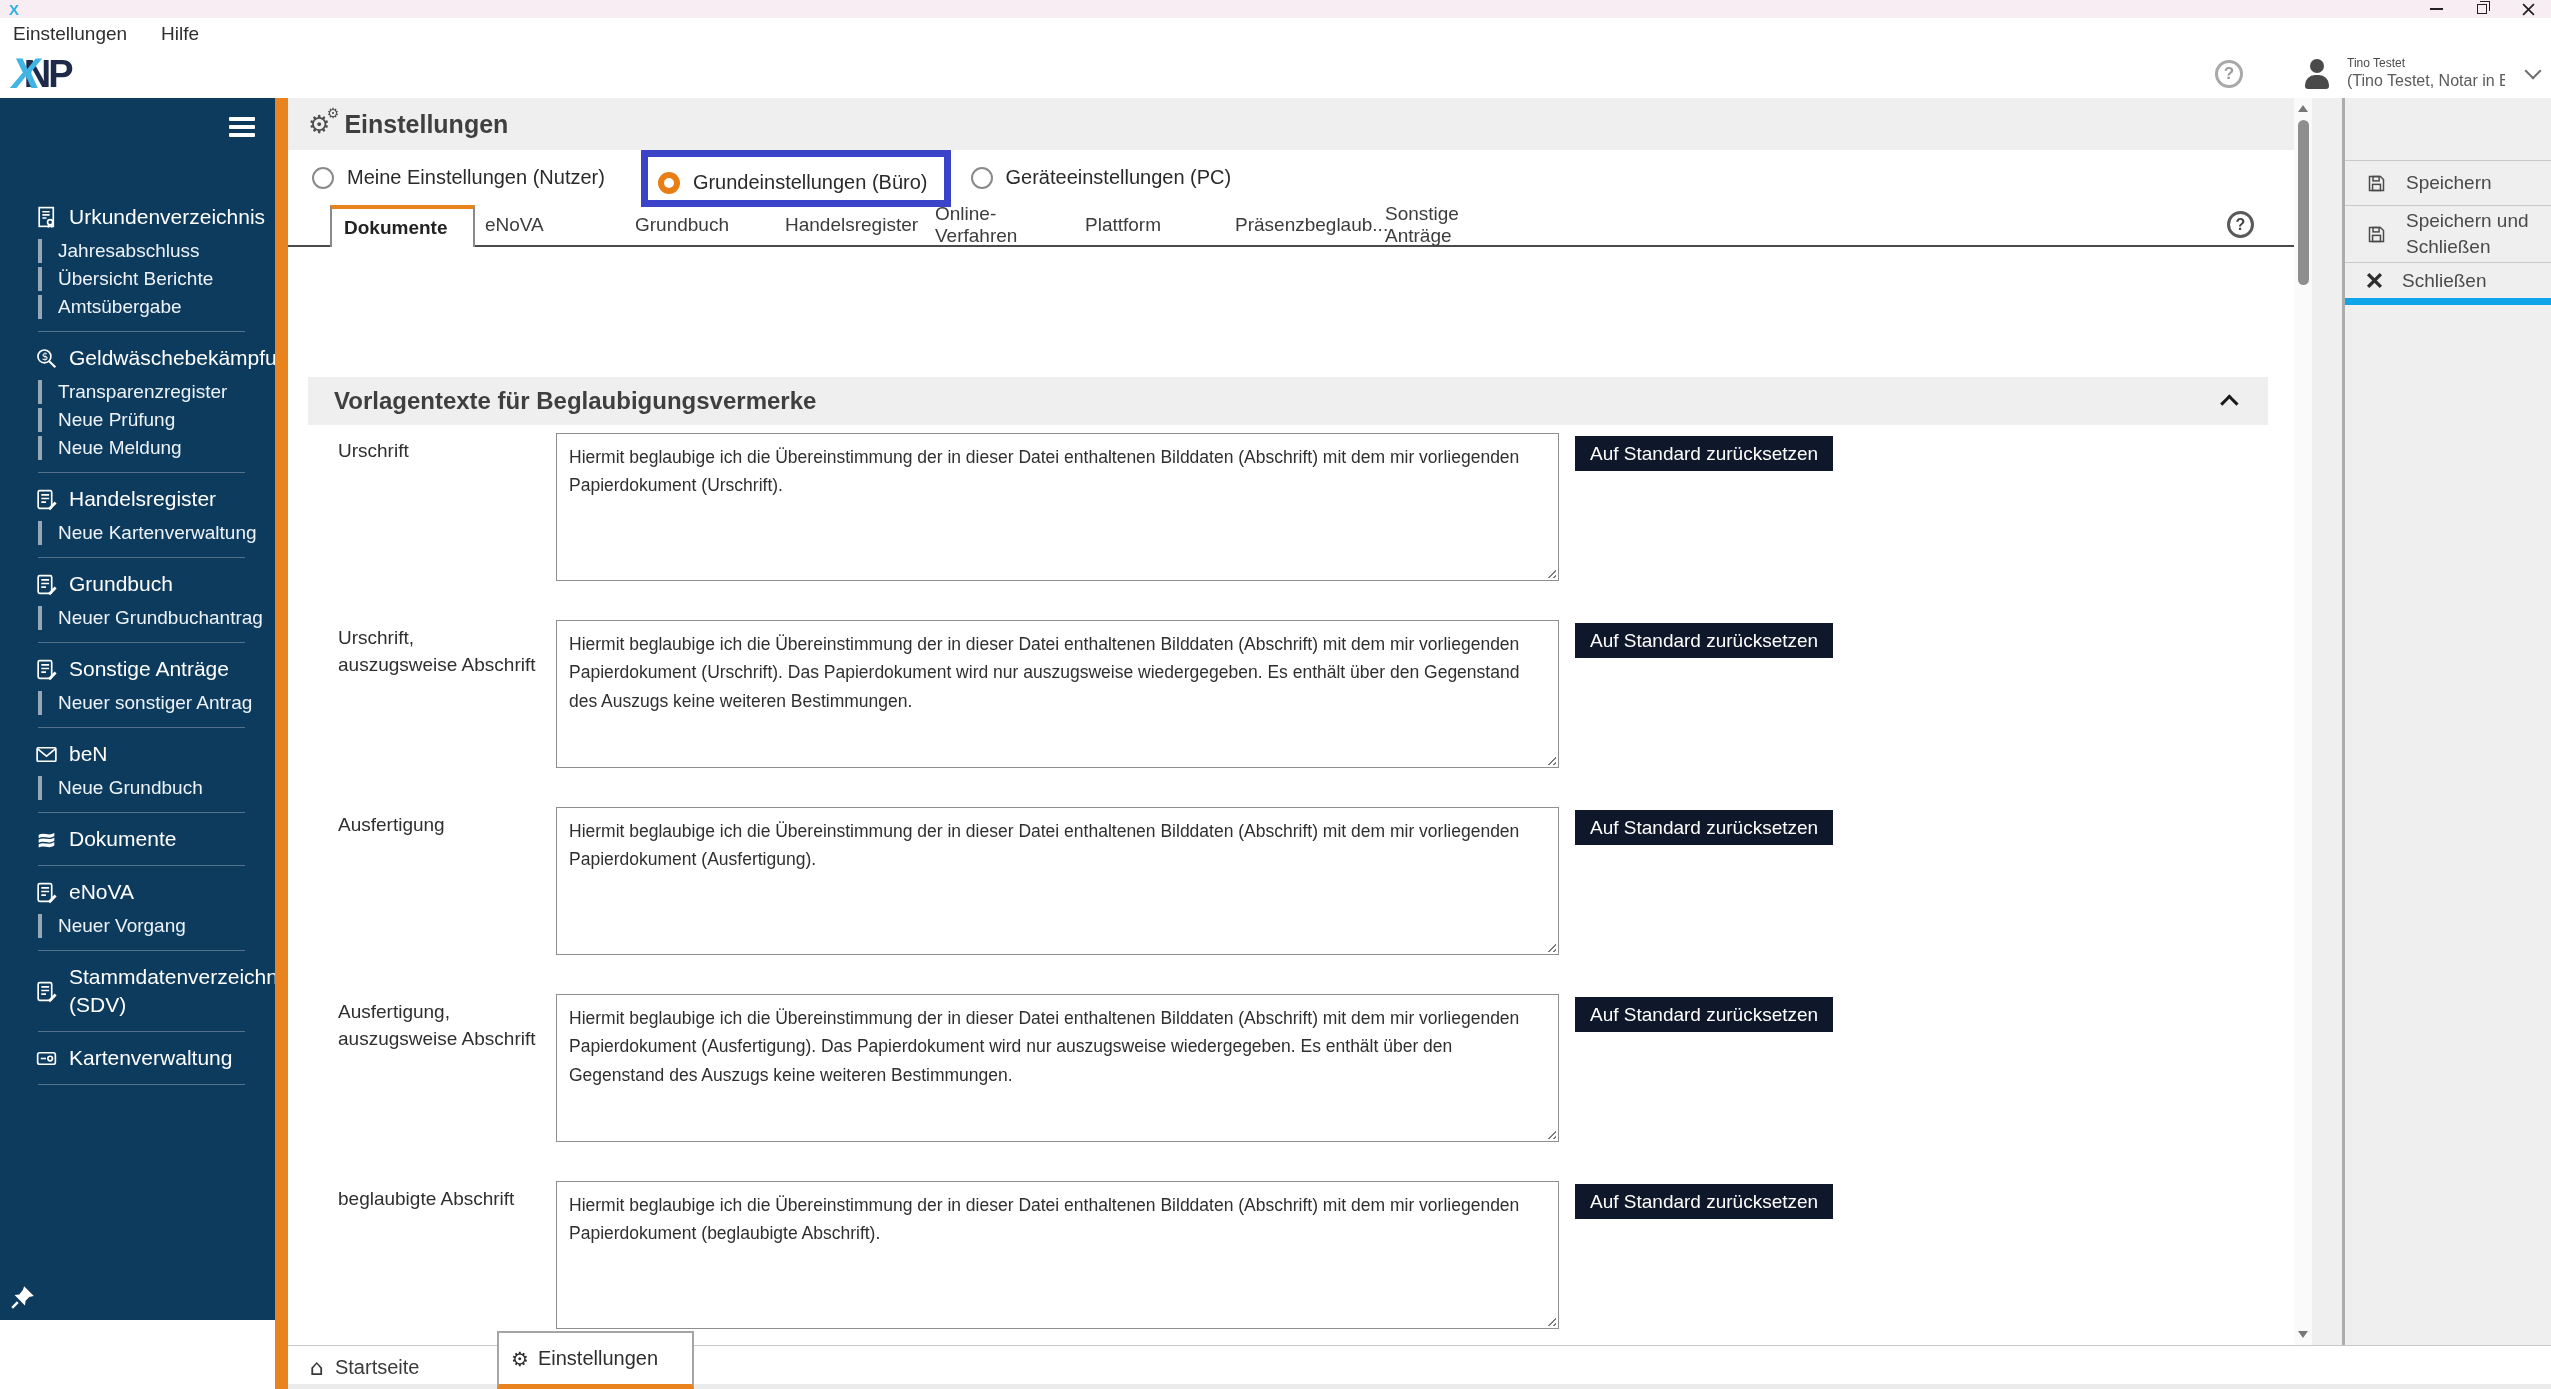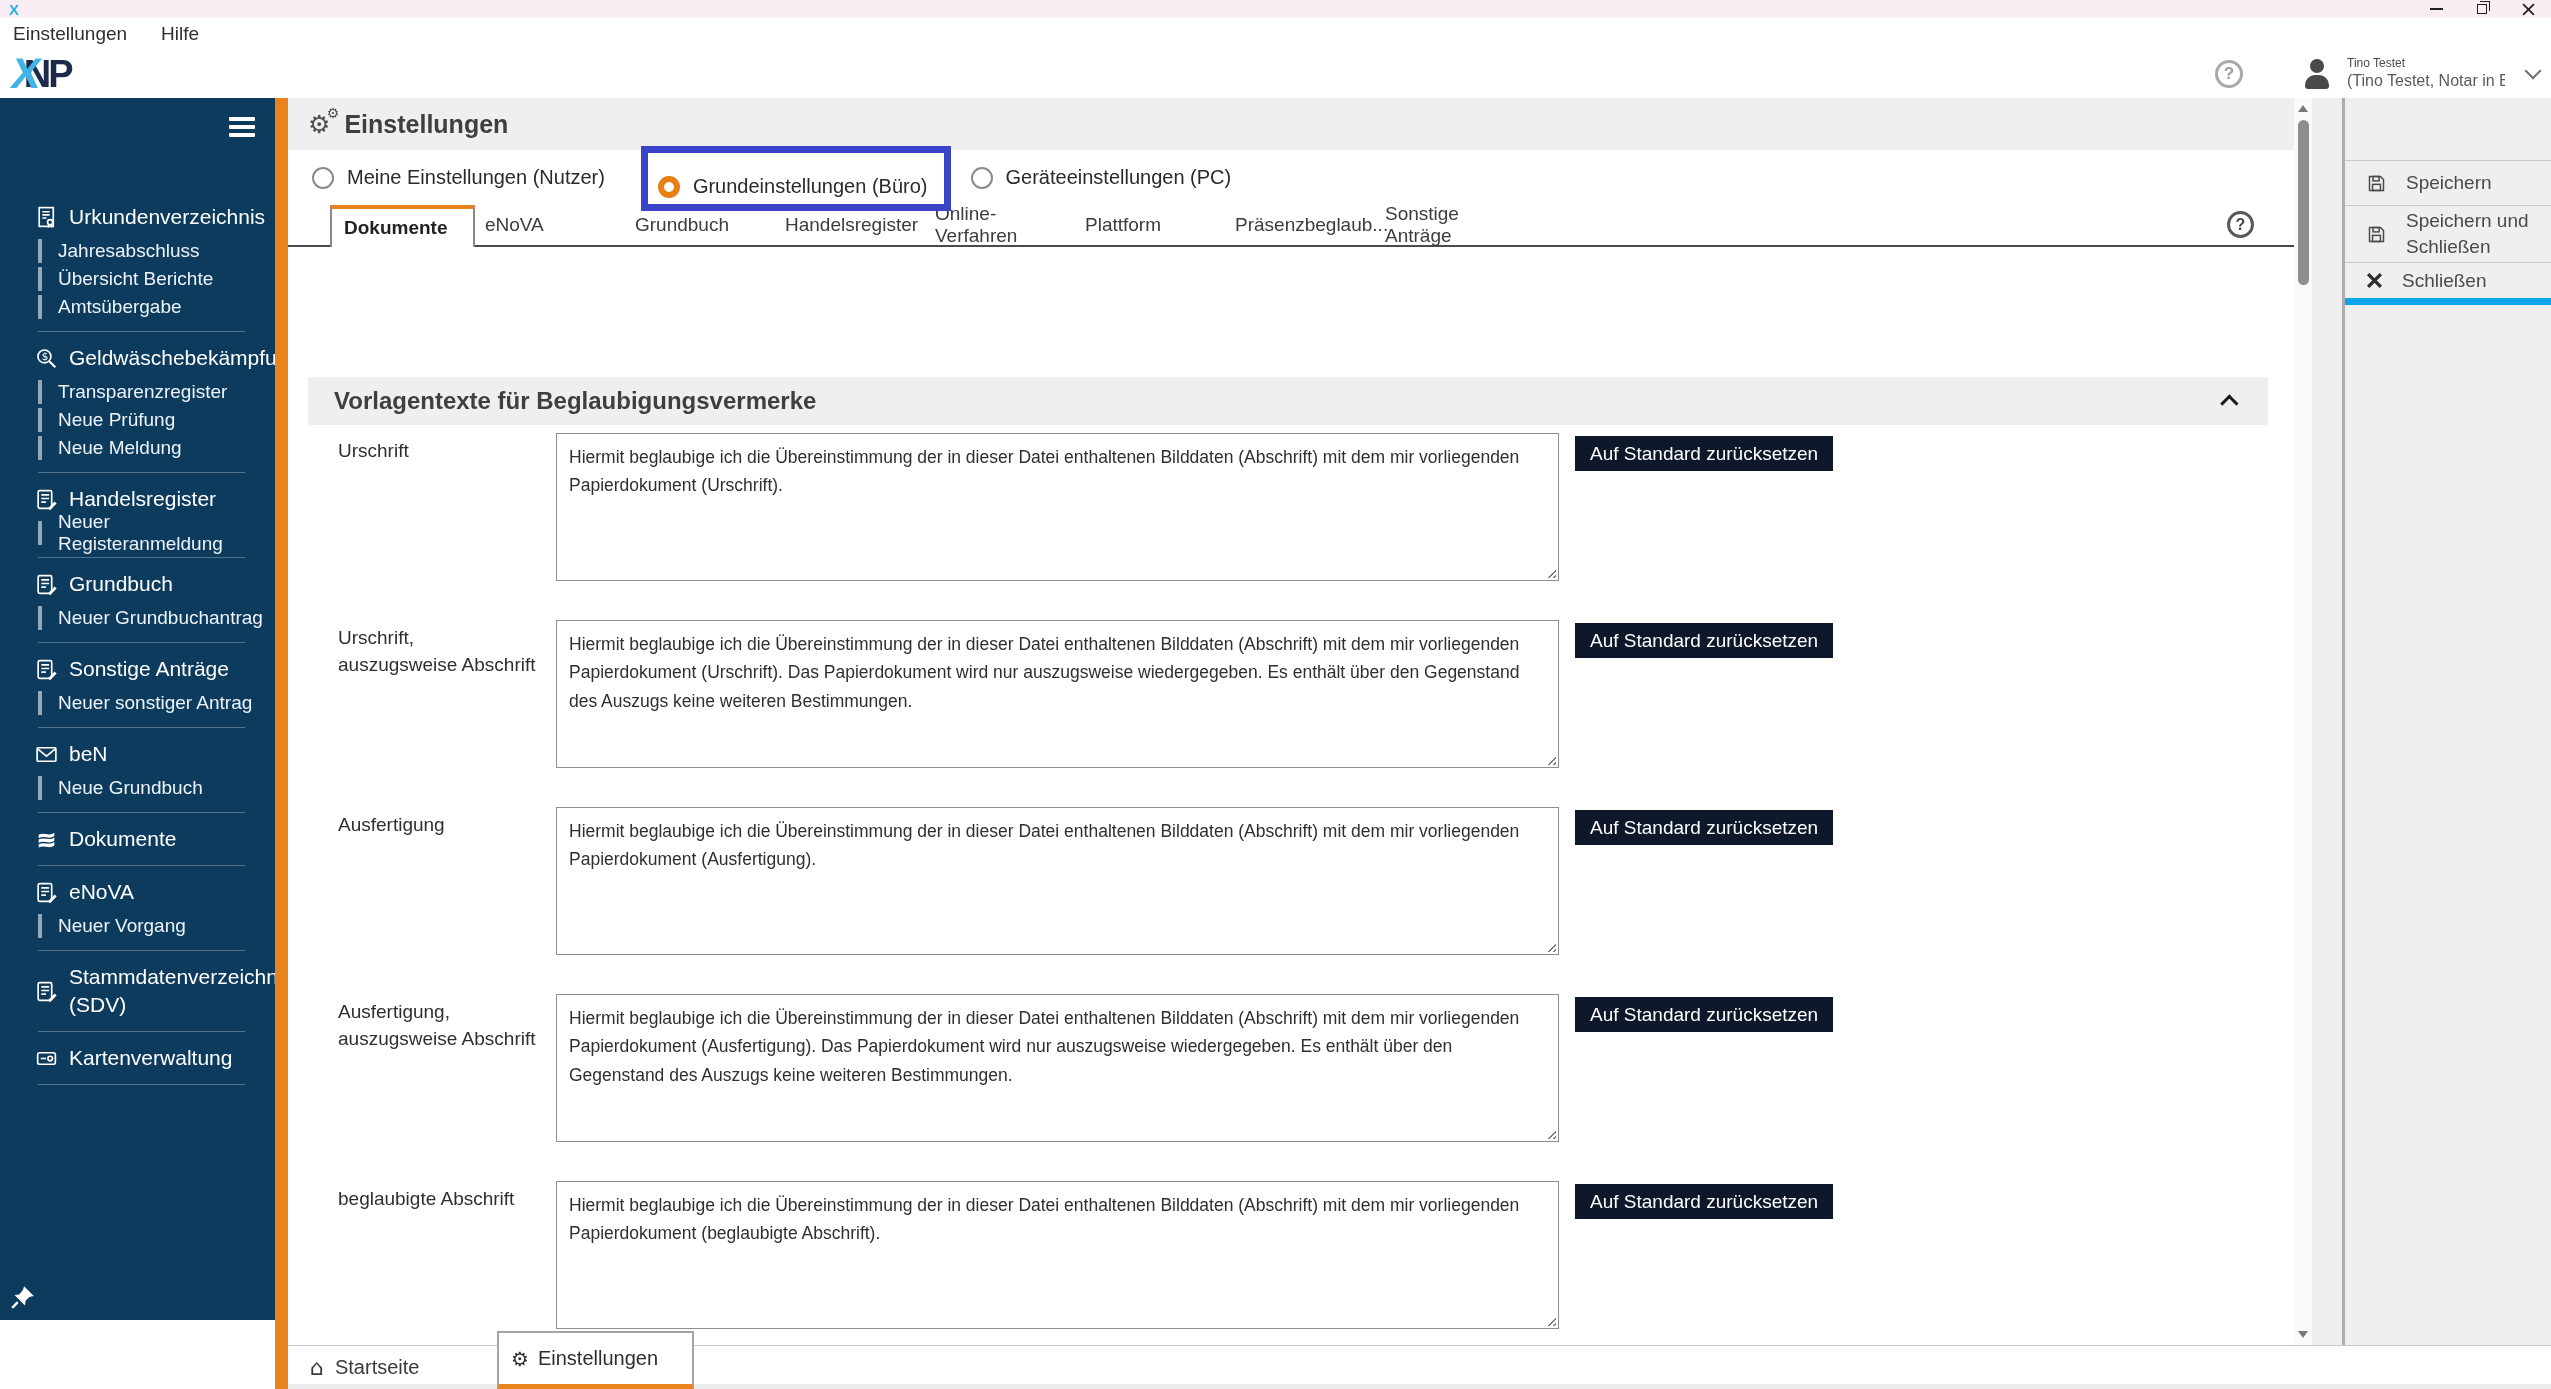--- a/index.html
+++ b/index.html
@@ -64,21 +64,21 @@
   .band-top { height:52px; background:#EFEFEF; display:flex; align-items:center; padding-left:20px; }
   .page-title { font-size:25px; font-weight:bold; color:#3F3F3F; display:flex; align-items:center; }
   .gears { position:relative; font-family:"DejaVu Sans",sans-serif; color:#4F4F4F;
            font-size:25px; font-weight:normal; margin-right:14px; }
   .gears .g2 { position:absolute; font-size:14px; top:-5px; right:-9px; }
 
   .radio-row { height:55px; display:flex; align-items:center; padding-left:24px; position:relative; }
   .scope { display:flex; align-items:center; font-size:20px; color:#2A2A2A; margin-right:36px; }
   .radio { width:22px; height:22px; border-radius:50%; border:2px solid #8A8A8A; margin-right:13px; flex:none; background:#fff; }
   .radio.on { border:6.5px solid #E87E14; }
-  .hl-box { border:7px solid #3B44C8; display:flex; align-items:center; padding:22px 16px 6px 10px;
+  .hl-box { border:7px solid #3B44C8; display:flex; align-items:center; padding:14px 16px 6px 10px;
             margin-right:20px; position:relative; top:1px; background:#fff; z-index:4; }
   .hl-box .scope { margin-right:0; }
 
   .tabs { height:42px; display:flex; border-bottom:2px solid #4A4A4A; padding-left:42px; position:relative; }
   .tab { width:150px; display:flex; align-items:center; padding-left:10px; font-size:19px; color:#3C3C3C; }
   .tab.active { width:145px; background:#fff; border:2px solid #8A8A8A; border-bottom:none;
                 border-top:4px solid #E8831D; margin-bottom:-2px; z-index:2; font-weight:bold;
                 color:#222; padding-left:12px; }
   .tabs .help-circle.small { position:absolute; right:40px; top:6px; width:27px; height:27px;
                              border-color:#5A5A5A; color:#444; font-size:16px; }
@@ -232,21 +232,21 @@
     <div class="nav-head">
       <svg viewBox="0 0 24 24" fill="none" stroke="#fff" stroke-width="1.6">
         <rect x="4" y="3.5" width="13" height="17" rx="1.5"></rect>
           <path d="M7 7.5h7.5M7 11h7.5M7 14.5h4.5"></path>
         <path d="M13.5 20.3l6.3-6.3 1.9 1.9-6.3 6.3z" fill="#fff" stroke="none"></path>
       </svg>
       <span class="nav-label">Handelsregister</span>
     </div>
     <div class="nav-sub">
         <span class="bar"></span>
-        <span>Neuer Registeranmeldung</span>
+        <span>Neue Kartenverwaltung</span>
       </div>
     <div class="nav-div"></div>
 
     <div class="nav-head">
       <svg viewBox="0 0 24 24" fill="none" stroke="#fff" stroke-width="1.6">
         <rect x="4" y="3.5" width="13" height="17" rx="1.5"></rect>
           <path d="M7 7.5h7.5M7 11h7.5M7 14.5h4.5"></path>
         <path d="M13.5 20.3l6.3-6.3 1.9 1.9-6.3 6.3z" fill="#fff" stroke="none"></path>
       </svg>
       <span class="nav-label">Grundbuch</span>

